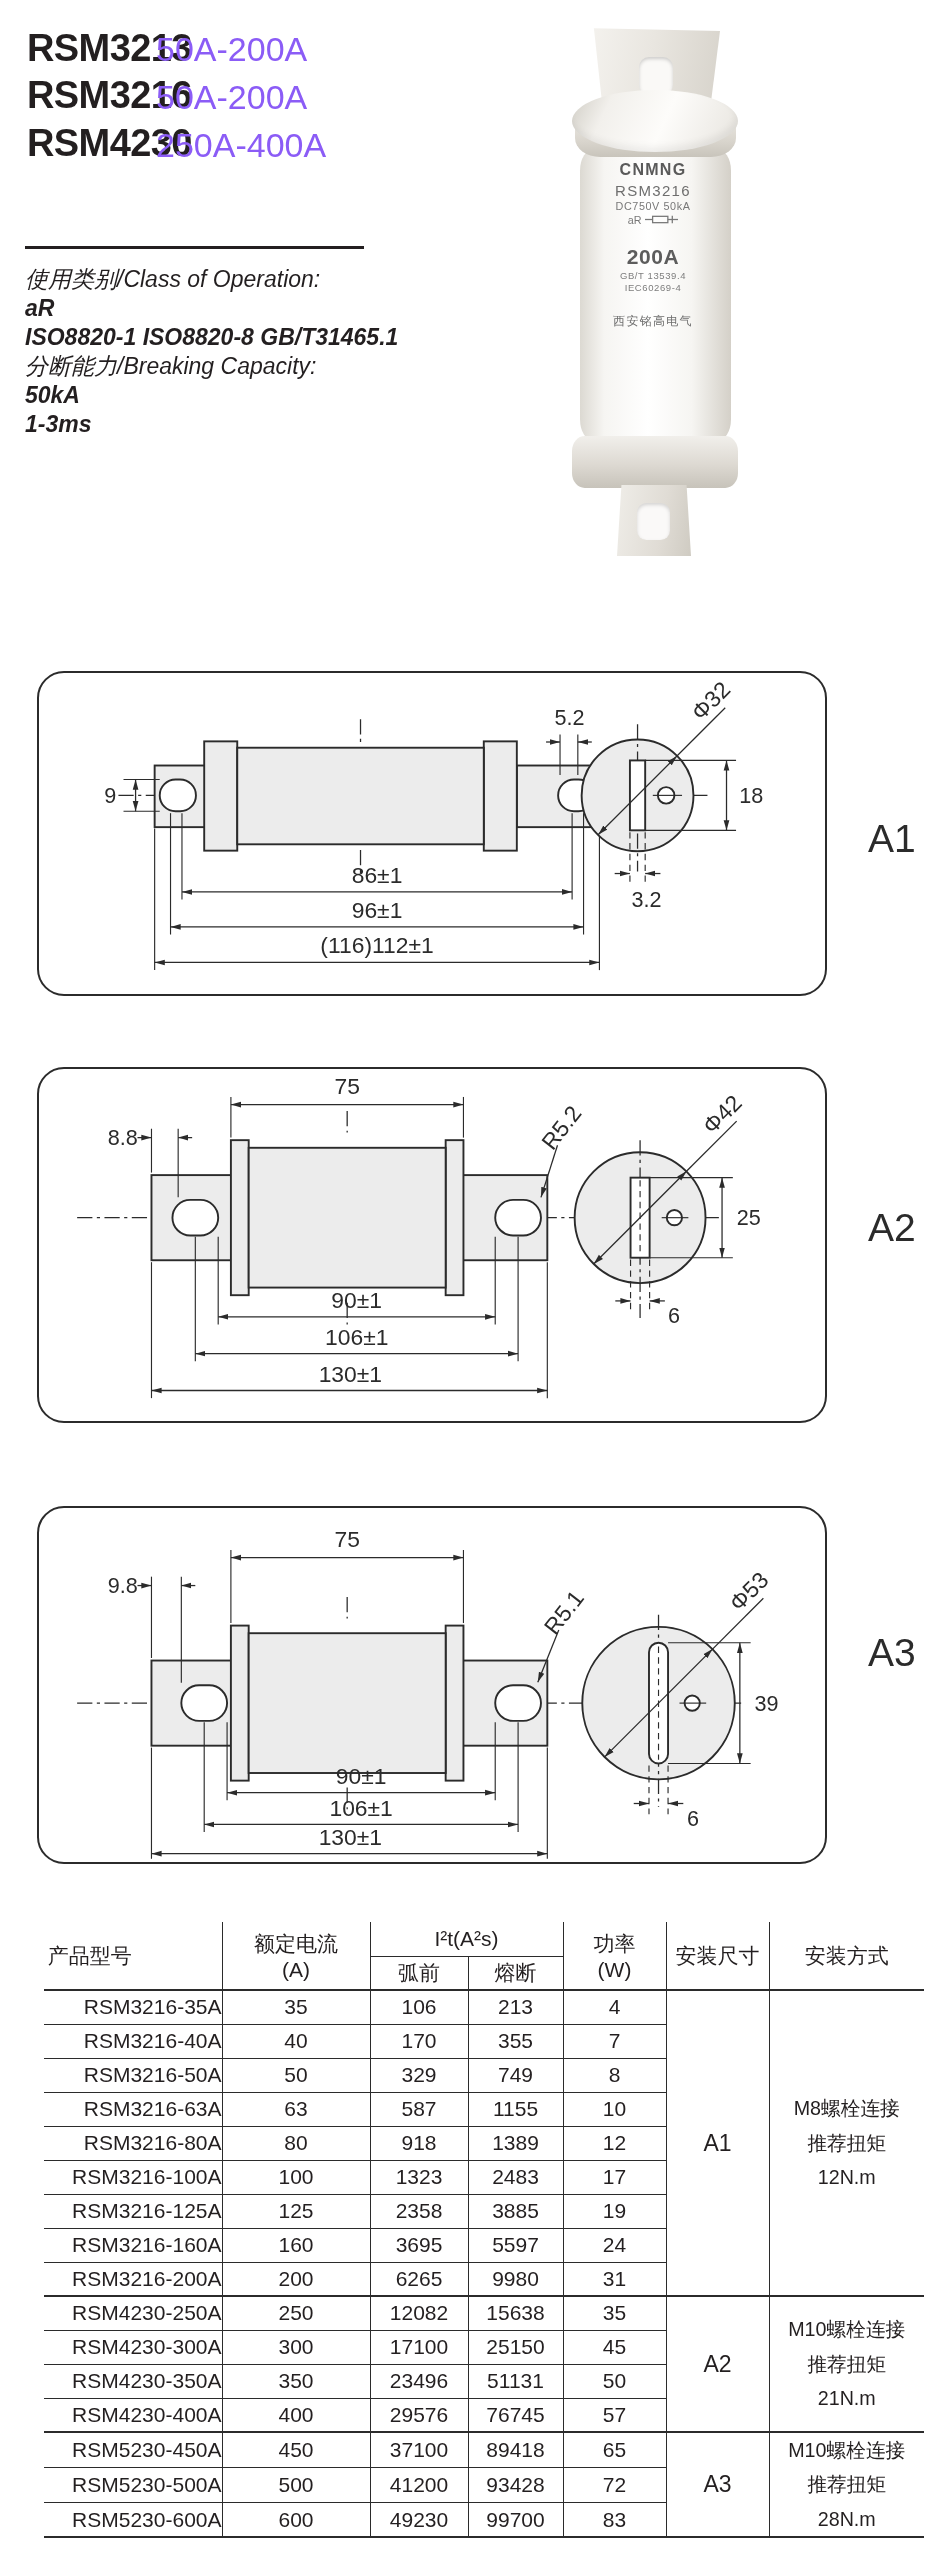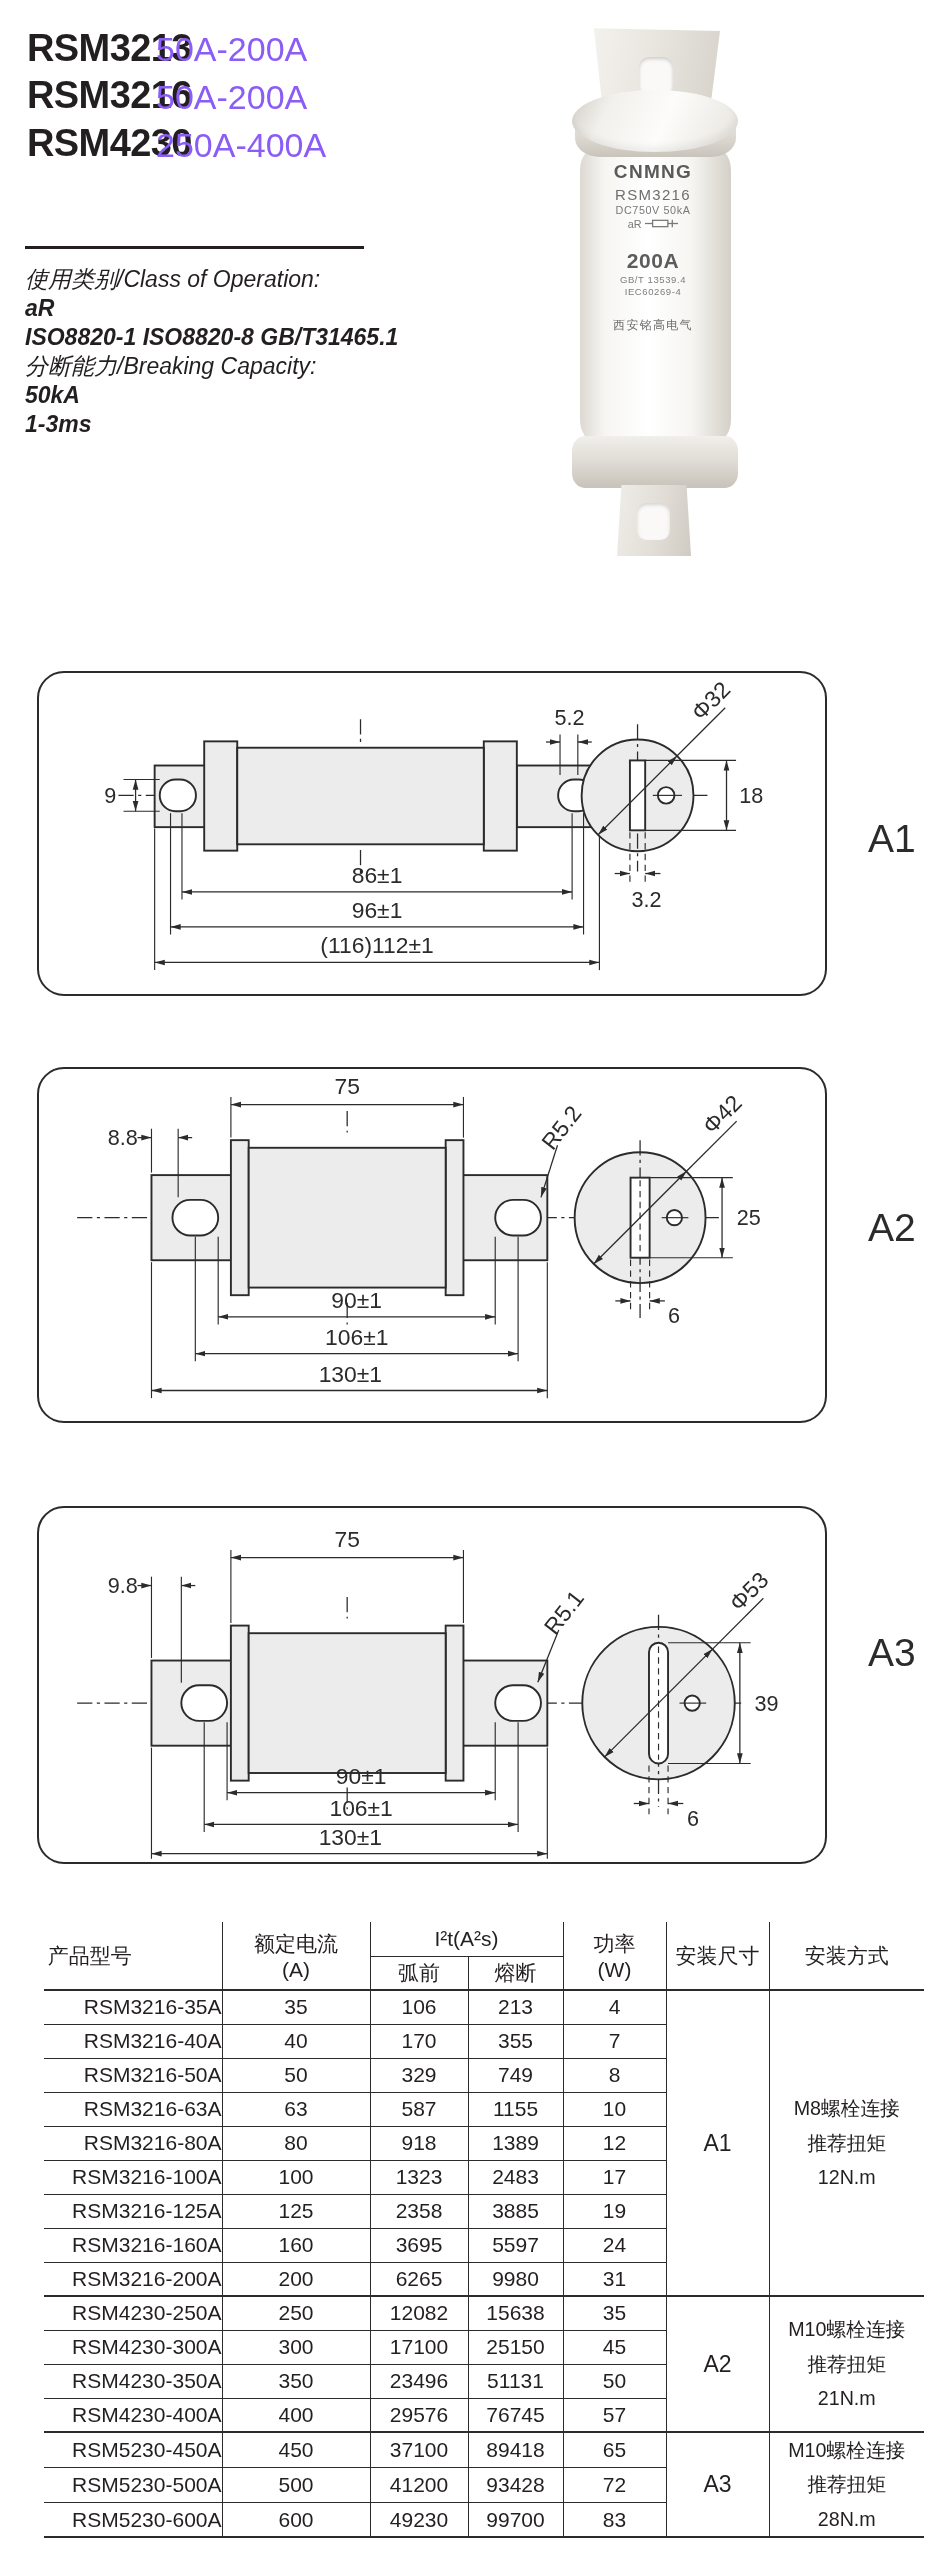--- a/index.html
+++ b/index.html
@@ -30,21 +30,21 @@
   #photo .body{position:absolute;left:21.6px;top:124px;width:151px;height:292px;border-radius:14px/21.6px;
      background:linear-gradient(90deg,#dcd9d2 0%,#f6f5f2 16%,#ffffff 45%,#f6f5f2 74%,#d4d0c8 100%);}
   #photo .flange{position:absolute;left:14px;top:411px;width:166px;height:52px;border-radius:12.7px/15px;
      background:linear-gradient(180deg,#f1efeb 0%,#ddd9d2 55%,#c7c3ba 100%);}
   #photo .bracket-bottom{position:absolute;left:59px;top:460px;width:74px;height:71px;
      background:linear-gradient(100deg,#efede8 0%,#e0dcd5 60%,#cfcbc2 100%);
      clip-path:polygon(6% 0%,94% 0%,100% 100%,0% 100%);}
   #photo .bracket-bottom-hole{position:absolute;left:20px;top:18px;width:33px;height:37px;border-radius:9.5px;
      background:#faf9f8;box-shadow:inset 0 1.9px 3.8px rgba(0,0,0,.15);}
   #photo .labels{position:absolute;left:0;top:136px;width:100%;text-align:center;color:#7a7a7a;}
-  #photo .brand{font-size:19px;font-weight:bold;color:#5a5a5a;letter-spacing:1.3px;}
+  #photo .brand{font-size:16px;font-weight:bold;color:#5a5a5a;letter-spacing:1.3px;}
   #photo .pmodel{font-size:15px;color:#6e6e6e;letter-spacing:1.3px;margin-top:2.5px;}
   #photo .prating{font-size:10.8px;color:#787878;margin-top:1.9px;letter-spacing:0.6px;}
   #photo .pclass{font-size:10.8px;color:#787878;margin-top:1.3px;display:flex;align-items:center;justify-content:center;gap:3.8px;}
   #photo .pcurrent{font-size:21px;font-weight:bold;color:#5d5d5d;margin-top:19px;letter-spacing:0.6px;}
   #photo .pstd{font-size:9.5px;color:#7d7d7d;margin-top:1.3px;letter-spacing:0.6px;}
   #photo .pcompany{font-size:12px;color:#6f6f6f;margin-top:20px;letter-spacing:1.3px;}
 
   
   .panel{position:absolute;left:37px;width:790px;border:2.5px solid #2b2b2b;border-radius:27px;background:#ffffff;box-sizing:border-box;}
   .panel svg{display:block;width:100%;height:100%;}

